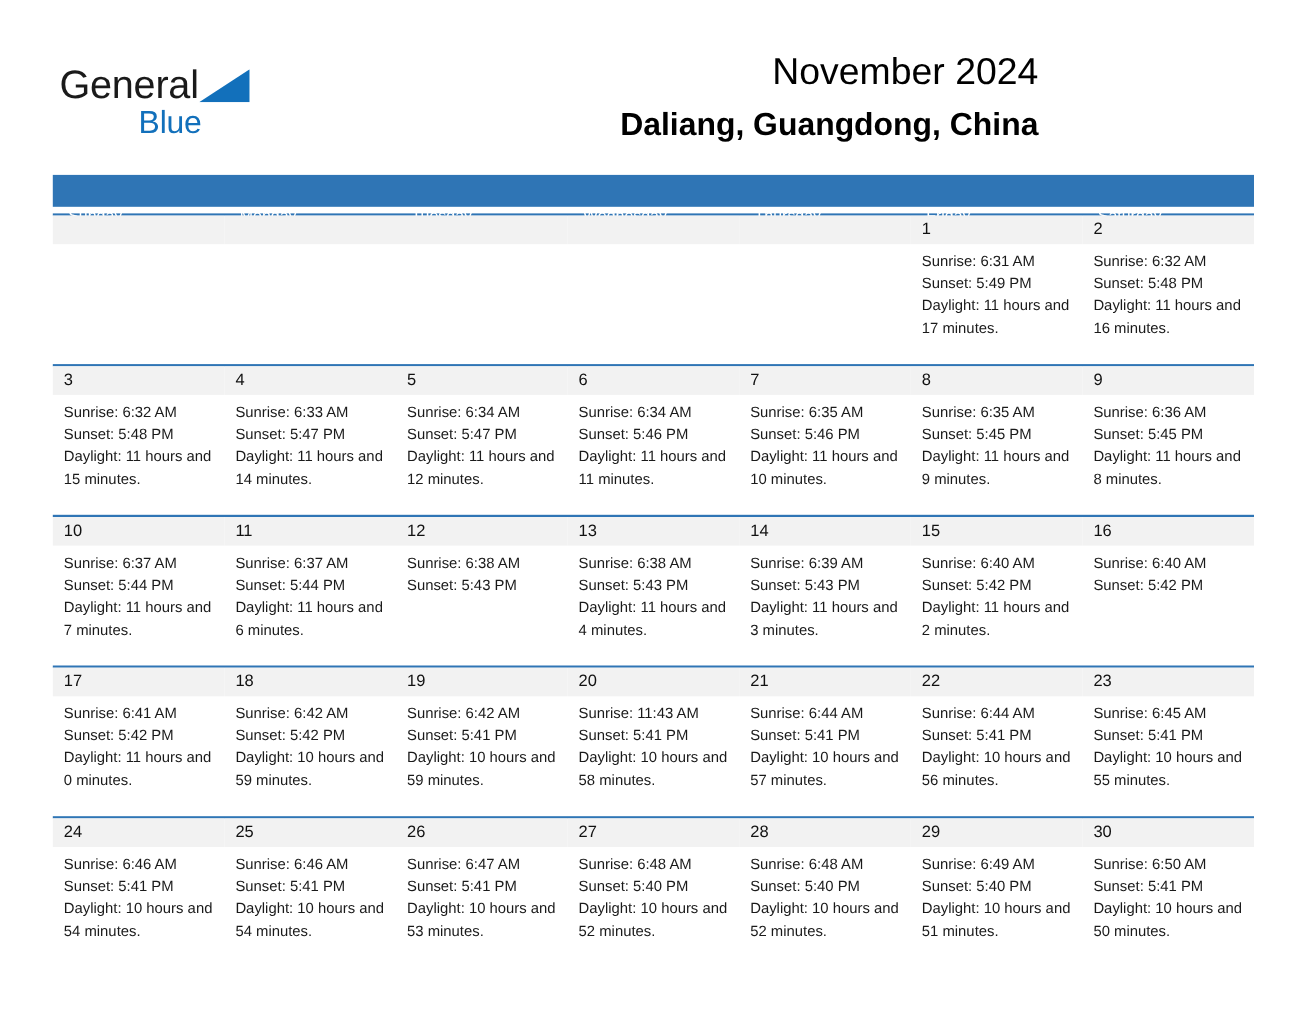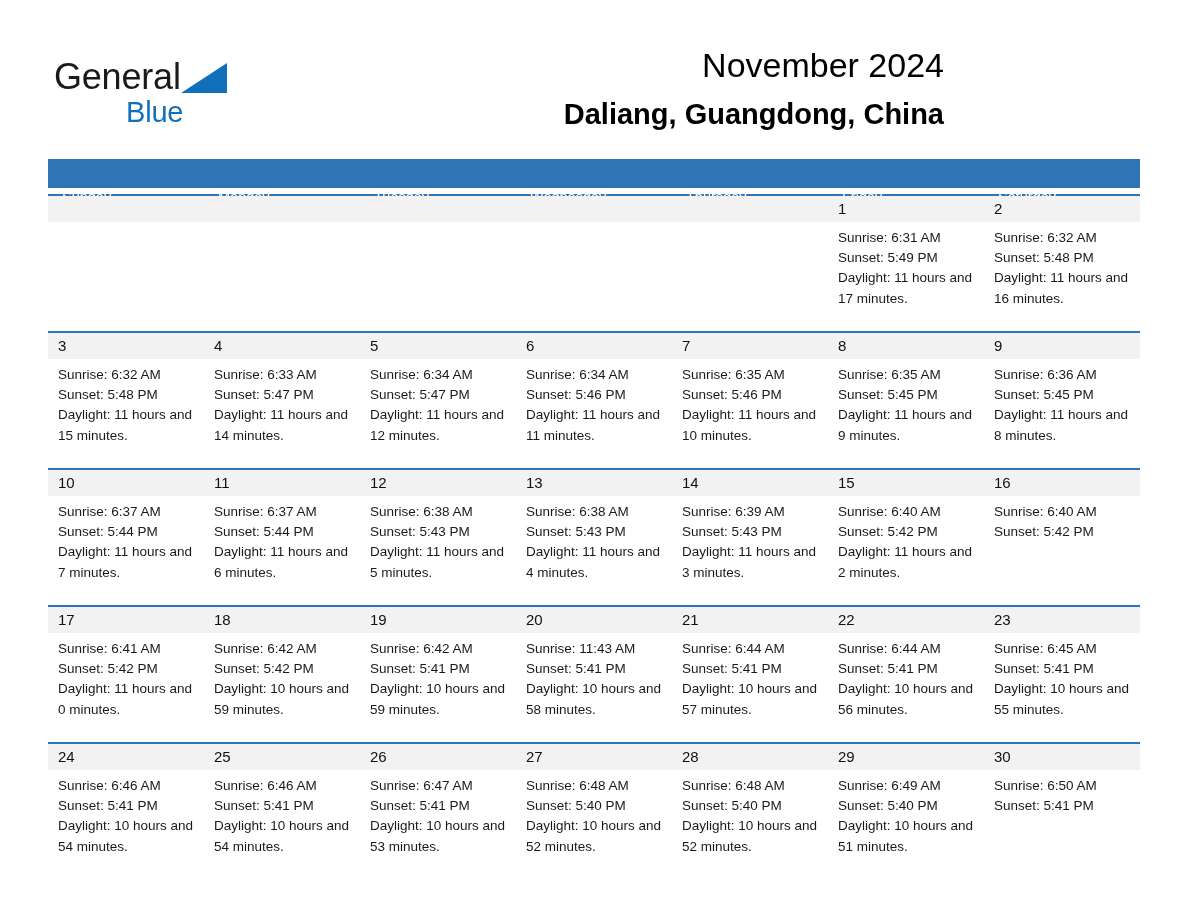--- a/index.html
+++ b/index.html
@@ -325,21 +325,20 @@
           <div class="day-line">Sunrise: 6:37 AM</div>
           <div class="day-line">Sunset: 5:44 PM</div>
           <div class="day-line wrap">Daylight: 11 hours and 6 minutes.</div>
         </div>
       </div>
       <div class="day">
         <div class="day-num-bar"><span class="day-num">12</span></div>
         <div class="day-body">
           <div class="day-line">Sunrise: 6:38 AM</div>
           <div class="day-line">Sunset: 5:43 PM</div>
-          <div class="day-line wrap">Daylight: 11 hours and 5 minutes.</div>
         </div>
       </div>
       <div class="day">
         <div class="day-num-bar"><span class="day-num">13</span></div>
         <div class="day-body">
           <div class="day-line">Sunrise: 6:38 AM</div>
           <div class="day-line">Sunset: 5:43 PM</div>
           <div class="day-line wrap">Daylight: 11 hours and 4 minutes.</div>
         </div>
       </div>
@@ -474,18 +473,19 @@
           <div class="day-line">Sunrise: 6:49 AM</div>
           <div class="day-line">Sunset: 5:40 PM</div>
           <div class="day-line wrap">Daylight: 10 hours and 51 minutes.</div>
         </div>
       </div>
       <div class="day">
         <div class="day-num-bar"><span class="day-num">30</span></div>
         <div class="day-body">
           <div class="day-line">Sunrise: 6:50 AM</div>
           <div class="day-line">Sunset: 5:41 PM</div>
+          <div class="day-line wrap">Daylight: 10 hours and 50 minutes.</div>
         </div>
       </div>
     </div>
 
   </div>
 </div>
 
 </body></html>

